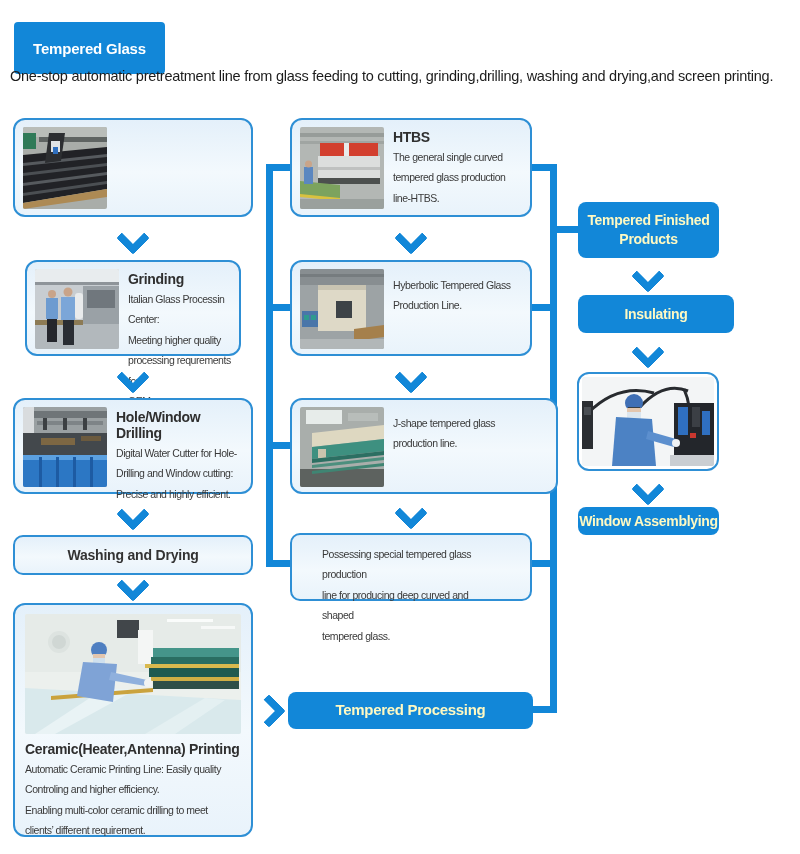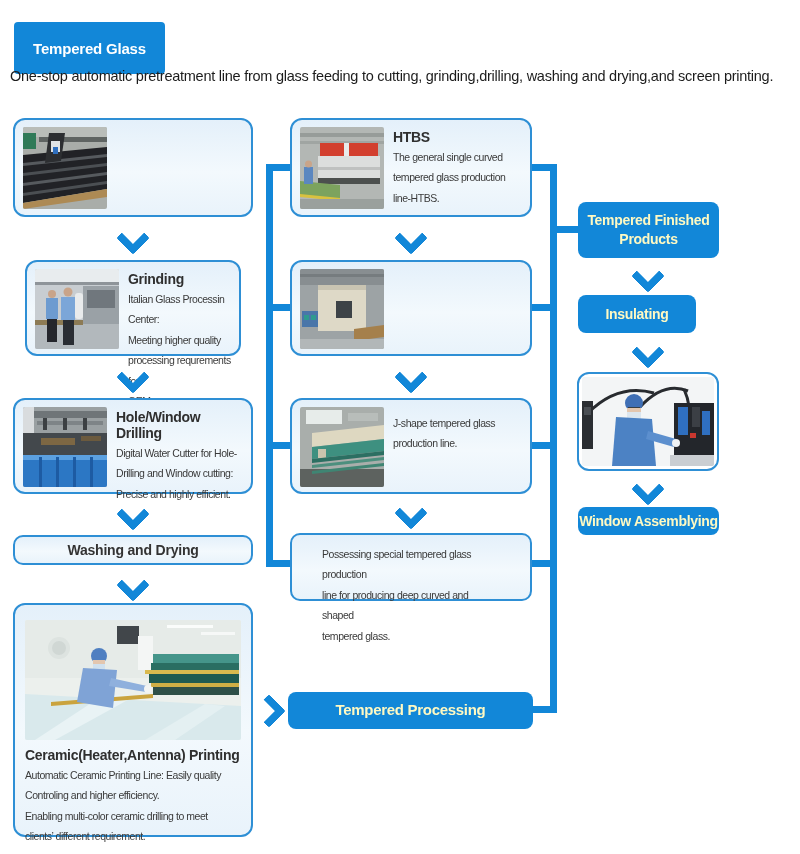--- a/index.html
+++ b/index.html
@@ -140,27 +140,27 @@
     <span class="txt">
       <p class="title">Hole/Window Drilling</p>
       <p class="body">Digital Water Cutter for Hole-
 Drilling and Window cutting:
 Precise and highly efficient.</p>
     </span>
   </div>
 
   <span class="chev down" style="left:121px;top:502px;"></span>
 
-  <div class="card center-card" style="left:13px;top:535px;width:240px;height:30px;border-radius:10px;">
+  <div class="card center-card" style="left:13px;top:535px;width:240px;height:40px;border-radius:10px;">
     <span class="wash-label">Washing and Drying</span>
   </div>
 
   <span class="chev down" style="left:121px;top:573px;"></span>
 
-  <div class="card" style="left:13px;top:603px;width:240px;height:234px;padding:15px 10px;">
+  <div class="card" style="left:13px;top:603px;width:240px;height:234px;padding:9px 10px;">
     <span class="photo" style="display:block;width:216px;">
       <svg width="216" height="120" viewBox="0 0 216 120">
         <rect width="216" height="120" fill="#ecf0ed"></rect>
           <rect width="216" height="58" fill="#e6ebe8"></rect>
         <rect x="142" y="5" width="46" height="3" fill="#fafcfb"></rect>
           <rect x="176" y="12" width="34" height="3" fill="#f6f8f7"></rect>
         <circle cx="34" cy="28" r="11" fill="#dde3e0"></circle>
           <circle cx="34" cy="28" r="7" fill="#d0d7d4"></circle>
         <rect x="92" y="6" width="22" height="18" fill="#41464a"></rect>
           <rect x="113" y="16" width="15" height="34" fill="#f4f6f5"></rect>
@@ -226,25 +226,29 @@
         <rect x="18" y="16" width="48" height="46" fill="#ded9c7"></rect>
           <rect x="18" y="16" width="48" height="5" fill="#c9c4b2"></rect>
         <rect x="36" y="32" width="16" height="17" fill="#3d4347"></rect>
         <rect x="2" y="42" width="16" height="16" fill="#4a76a9"></rect>
         <rect x="4" y="46" width="5" height="5" fill="#2f9a8f"></rect>
           <rect x="11" y="46" width="5" height="5" fill="#2f9a8f"></rect>
         <polygon points="54,60 84,56 84,68 54,72" fill="#a5804c"></polygon>
         <rect y="70" width="84" height="10" fill="#b2b7b8"></rect>
       </svg>
     </span>
+    <span class="txt" style="padding-top:6px;">
+      <p class="body">Hyberbolic Tempered Glass
+Production Line.</p>
+    </span>
   </div>
 
   <span class="chev down" style="left:399px;top:365px;"></span>
 
-  <div class="card pcard" style="left:290px;top:398px;width:242px;height:96px;">
+  <div class="card pcard" style="left:290px;top:398px;width:268px;height:96px;">
     <span class="photo">
       <svg width="84" height="80" viewBox="0 0 84 80">
         <rect width="84" height="80" fill="#a9aeab"></rect>
         <rect x="6" y="3" width="36" height="14" fill="#e7ecea"></rect>
           <rect x="48" y="6" width="30" height="8" fill="#b8bdba"></rect>
         <polygon points="12,26 84,18 84,32 12,40" fill="#ded8c1"></polygon>
         <polygon points="12,40 84,32 84,44 12,52" fill="#3e9080"></polygon>
         <rect x="18" y="42" width="8" height="9" fill="#cac4ae"></rect>
         <polygon points="12,52 84,44 84,48 12,56" fill="#2c6f62"></polygon>
         <polygon points="12,58 84,50 84,53 12,61" fill="#4c8f7e"></polygon>
@@ -268,21 +272,21 @@
 
   <span class="chev right" style="left:257px;top:699px;"></span>
 
   <div class="btn" style="left:288px;top:692px;width:245px;height:37px;font-size:15px;">Tempered Processing</div>
 
   <div class="btn" style="left:578px;top:202px;width:141px;height:56px;">Tempered Finished
 Products</div>
 
   <span class="chev down" style="left:636px;top:264px;"></span>
 
-  <div class="btn" style="left:578px;top:295px;width:118px;height:38px;">Insulating</div>
+  <div class="btn" style="left:578px;top:295px;width:156px;height:38px;">Insulating</div>
 
   <span class="chev down" style="left:636px;top:340px;"></span>
 
   <div class="card" style="left:577px;top:372px;width:142px;height:99px;padding:3px;background:#fff;border-radius:12px;display:flex;align-items:center;justify-content:center;">
     <span class="photo">
       <svg width="132" height="89" viewBox="0 0 132 89">
         <rect width="132" height="89" fill="#f3f5f6"></rect>
         <path d="M6,36 Q36,6 72,16" stroke="#282b2f" stroke-width="3" fill="none"></path>
         <path d="M58,30 Q82,4 106,14" stroke="#282b2f" stroke-width="3" fill="none"></path>
         <path d="M102,12 q8,18 4,34" stroke="#282b2f" stroke-width="3" fill="none"></path>

